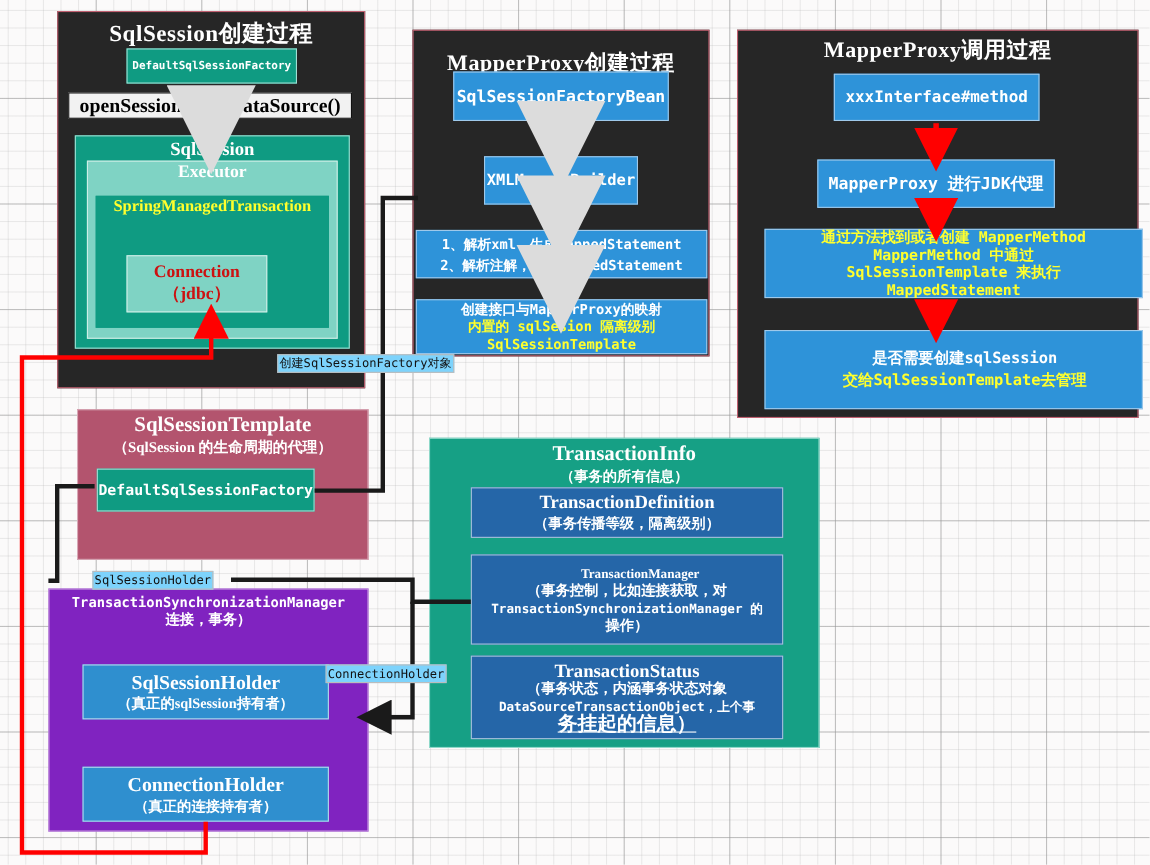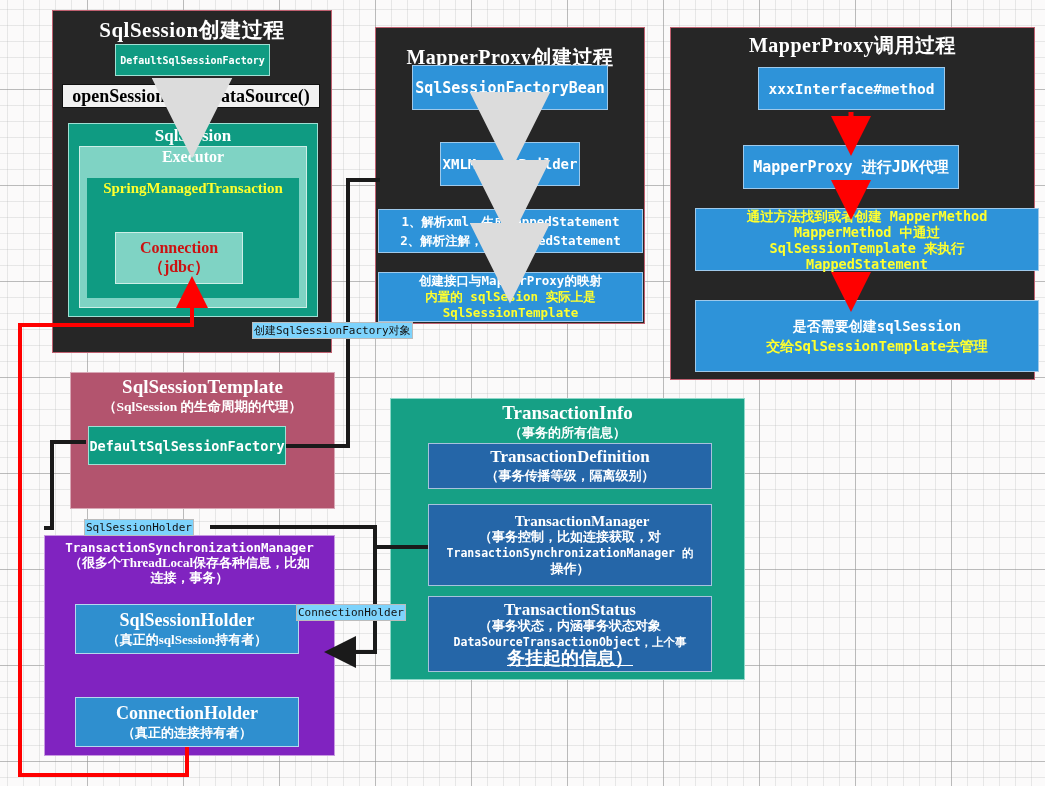--- a/index.html
+++ b/index.html
@@ -77,21 +77,21 @@
 </div>
 <div class="box blue mono" style="left:440px;top:142px;width:140px;height:44px;font-size:14px;">
   <span>XMLMapperBuilder</span>
 </div>
 <div class="box blue mono" style="left:378px;top:209px;width:265px;height:44px;font-size:12.5px;line-height:19px;">
   <span>1、解析xml，生成mappedStatement</span>
   <span>2、解析注解，生成mappedStatement</span>
 </div>
 <div class="box blue mono" style="left:378px;top:272px;width:265px;height:50px;font-size:12.5px;line-height:16px;">
   <span class="white">创建接口与MapperProxy的映射</span>
-  <span class="yellow">内置的 sqlSesion 实际上是</span>
+  <span class="yellow">内置的 sqlSesion 隔离级别</span>
   <span class="yellow">SqlSessionTemplate</span>
 </div>
 
 <div class="panel" style="left:670px;top:27px;width:365px;height:353px;">
   <div class="panel-title" style="font-size:20px;margin-top:4px;">MapperProxy调用过程</div>
 </div>
 <div class="box blue mono" style="left:758px;top:67px;width:187px;height:43px;font-size:14.5px;">
   <span>xxxInterface#method</span>
 </div>
 <div class="box blue mono" style="left:743px;top:145px;width:216px;height:44px;font-size:15px;">
@@ -111,42 +111,41 @@
 <div class="box" style="left:70px;top:372px;width:265px;height:137px;background:#b3546e;border:1px solid #d8a8b6;justify-content:flex-start;">
   <span class="serif" style="font-size:19px;color:#fff;margin-top:3px;">SqlSessionTemplate</span>
   <span class="serif" style="font-size:13.5px;color:#fff;">（SqlSession 的生命周期的代理）</span>
 </div>
 <div class="box teal mono" style="left:88px;top:426px;width:198px;height:39px;font-size:13.5px;">
   <span>DefaultSqlSessionFactory</span>
 </div>
 
 <div class="box" style="left:44px;top:535px;width:291px;height:221px;background:#8023c0;border:1px solid #c79ae0;justify-content:flex-start;">
   <span class="mono" style="font-size:12.5px;color:#fff;margin-top:4px;">TransactionSynchronizationManager</span>
-  <span class="serif" style="font-size:13px;color:#fff;line-height:15px;">（很多个ThreadLocal保存各种信息，比如</span>
   <span class="serif" style="font-size:13px;color:#fff;line-height:15px;">连接，事务）</span>
 </div>
 <div class="box" style="left:75px;top:604px;width:224px;height:50px;background:#2f8fcf;border:1px solid #b6d7ee;">
   <span class="serif" style="font-size:18px;color:#fff;">SqlSessionHolder</span>
   <span class="serif" style="font-size:13px;color:#fff;">（真正的sqlSession持有者）</span>
 </div>
 <div class="box" style="left:75px;top:697px;width:224px;height:50px;background:#2f8fcf;border:1px solid #b6d7ee;">
   <span class="serif" style="font-size:18px;color:#fff;">ConnectionHolder</span>
   <span class="serif" style="font-size:13px;color:#fff;">（真正的连接持有者）</span>
 </div>
 
 <div class="box" style="left:390px;top:398px;width:355px;height:282px;background:#16a085;border:1px solid #8fd8c9;justify-content:flex-start;">
   <span class="serif" style="font-size:19px;color:#fff;margin-top:3px;">TransactionInfo</span>
   <span class="serif" style="font-size:13px;color:#fff;">（事务的所有信息）</span>
 </div>
 <div class="box steel" style="left:428px;top:443px;width:284px;height:46px;">
   <span class="serif" style="font-size:17px;">TransactionDefinition</span>
   <span class="serif" style="font-size:13px;">（事务传播等级，隔离级别）</span>
 </div>
 <div class="box steel" style="left:428px;top:504px;width:284px;height:82px;line-height:16px;">
-  <span class="serif" style="font-size:15px;margin-left:24px;">TransactionManager</span>
+  <span class="serif" style="font-size:12px;margin-left:24px;">TransactionManager</span>
   <span class="serif" style="font-size:13px;">（事务控制，比如连接获取，对</span>
   <span class="mono" style="font-size:11.5px;">TransactionSynchronizationManager 的</span>
   <span class="serif" style="font-size:13px;">操作）</span>
 </div>
 <div class="box steel" style="left:428px;top:596px;width:284px;height:76px;line-height:16px;">
   <span class="serif" style="font-size:17px;">TransactionStatus</span>
   <span class="serif" style="font-size:13px;">（事务状态，内涵事务状态对象</span>
   <span class="mono" style="font-size:11.5px;">DataSourceTransactionObject，上个事</span>
   <span class="serif" style="font-size:18px;text-decoration:underline;">务挂起的信息）</span>
 </div>

